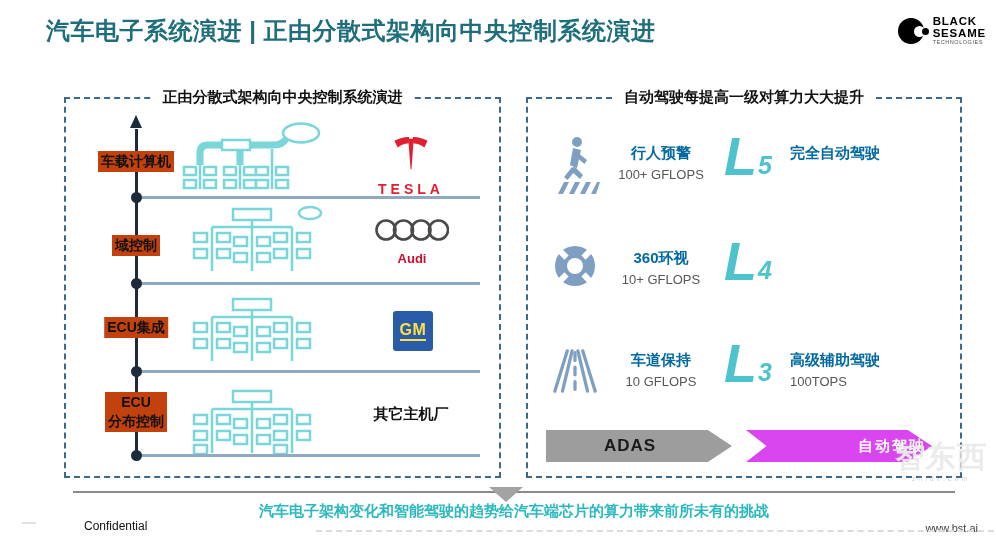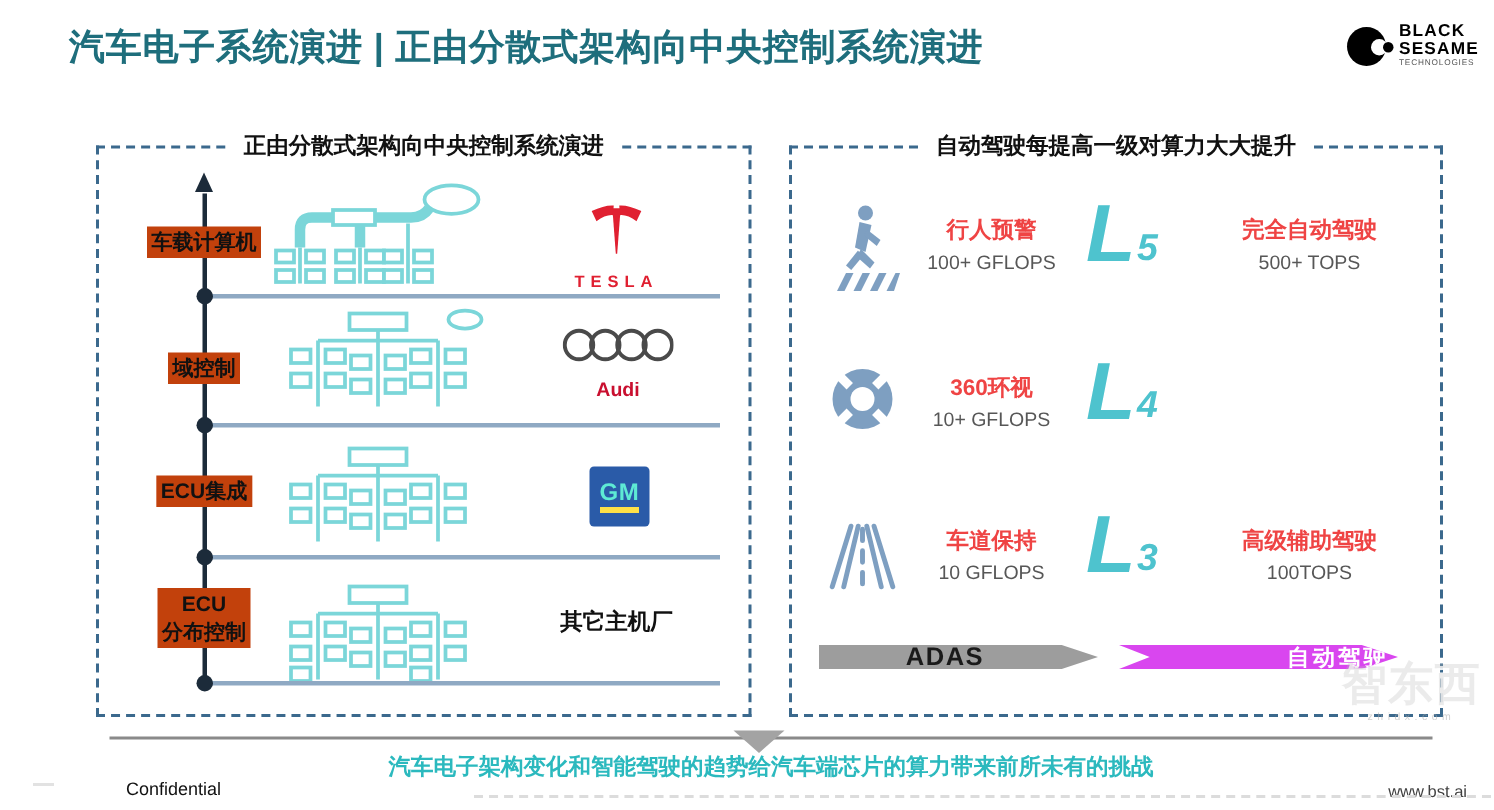--- a/index.html
+++ b/index.html
@@ -29,35 +29,35 @@
   
   .tl-line { position:absolute; left:69px; top:30px; width:2.5px; height:326px; background:#1C2B3A; }
   .tl-arrow { position:absolute; left:64px; top:16px; width:0; height:0;
     border-left:6px solid transparent; border-right:6px solid transparent; border-bottom:13px solid #1C2B3A; }
   .tl-dot { position:absolute; left:65px; width:11px; height:11px; background:#1C2B3A; border-radius:50%; z-index:3; }
   .tl-sep { position:absolute; left:71px; width:343px; height:2.5px; background:#8FA9C3; z-index:1; }
   .tl-label { position:absolute; left:70px; transform:translateX(-50%); background:#c2410c; padding:1px 3px;
     font-size:14px; font-weight:bold; color:#111; white-space:nowrap; text-align:center; z-index:4; line-height:1.35; }
   .diagram { position:absolute; left:112px; width:150px; height:72px; }
   .brand-cell { position:absolute; text-align:center; }
-  .tesla-word { font-size:11px; font-weight:bold; color:#E02031; letter-spacing:4px; margin-top:4px; }
+  .tesla-word { font-size:14px; font-weight:bold; color:#E02031; letter-spacing:4px; margin-top:4px; }
   .audi-word { font-size:13px; font-weight:bold; color:#C90F2F; margin-top:2px; }
   .gm-box { width:40px; height:40px; background:#2A5BA8; border-radius:3px; display:flex; align-items:center; justify-content:center; }
-  .gm-text { color:#5eead4; font-weight:bold; font-size:16px; border-bottom:4px solid #fde047; line-height:1.15; letter-spacing:0.5px; }
+  .gm-text { color:#fde047; font-weight:bold; font-size:16px; border-bottom:2px solid #fde047; line-height:1.15; letter-spacing:0.5px; }
   .oem-text { font-size:15px; font-weight:bold; color:#111; }
   
   .r-icon { position:absolute; left:22px; width:50px; }
   .r-feature { position:absolute; left:66px; width:134px; text-align:center; }
-  .r-cap { position:absolute; left:262px; width:166px; text-align:center; }
-  .feat-name, .cap-name { font-size:15px; font-weight:bold; color:#ef4444; }
+  .r-cap { position:absolute; left:262px; width:166px; text-align:left; }
+  .feat-name, .cap-name { font-size:15px; font-weight:bold; color:#0369a1; }
   .feat-val, .cap-val { font-size:13px; color:#575757; margin-top:4px; }
   .lvl { position:absolute; left:196px; display:flex; align-items:flex-end; color:#4EC3CE; }
   .lvl-letter { font-size:54px; font-weight:bold; font-style:italic; line-height:0.8; }
   .lvl-num { font-size:25px; font-weight:bold; font-style:italic; line-height:1; margin-left:1px; }
-  .arrow-band { position:absolute; top:331px; height:16px; display:flex; align-items:center; justify-content:center; }
+  .arrow-band { position:absolute; top:331px; height:32px; display:flex; align-items:center; justify-content:center; }
   .arrow-adas { left:18px; width:186px; background:#9D9D9D;
     clip-path:polygon(0 0,87% 0,100% 50%,87% 100%,0 100%); }
   .arrow-auto { left:218px; width:186px; background:#d946ef;
     clip-path:polygon(0 0,87% 0,100% 50%,87% 100%,0 100%,11% 50%);justify-content:flex-end; }
   .arrow-adas span { font-size:17px; font-weight:bold; color:#1a1a1a; margin-right:18px; letter-spacing:1px; }
   .arrow-auto span { font-size:15px; font-weight:bold; color:#fff; margin-right:6px; letter-spacing:2px; }
   
   .divider { position:absolute; left:57px; top:491px; width:882px; height:2px; background:#8A8A8A; }
   .divider-tri { position:absolute; left:473px; top:487px; width:0; height:0;
     border-left:17px solid transparent; border-right:17px solid transparent; border-top:15px solid #A3A3A3; }
@@ -262,21 +262,20 @@
     <div class="r-feature" style="top:45px">
       <div class="feat-name">行人预警</div>
       <div class="feat-val">100+ GFLOPS</div>
     </div>
     <div class="lvl" style="top:36px">
       <span class="lvl-letter">L</span>
       <span class="lvl-num">5</span>
     </div>
     <div class="r-cap" style="top:45px">
       <div class="cap-name">完全自动驾驶</div>
-      <div class="cap-val">500+ TOPS</div>
     </div>
 
     <svg class="r-icon" style="top:143px" width="48" height="48" viewBox="0 0 48 48">
       <circle cx="24" cy="24" r="20" fill="#7E9FC1"></circle>
       <circle cx="24" cy="24" r="8" fill="#fff"></circle>
       <g fill="#fff" transform="rotate(45 24 24)">
         <rect x="21" y="1" width="6" height="11"></rect>
         <rect x="21" y="36" width="6" height="11"></rect>
         <rect x="1" y="21" width="11" height="6"></rect>
         <rect x="36" y="21" width="11" height="6"></rect>

